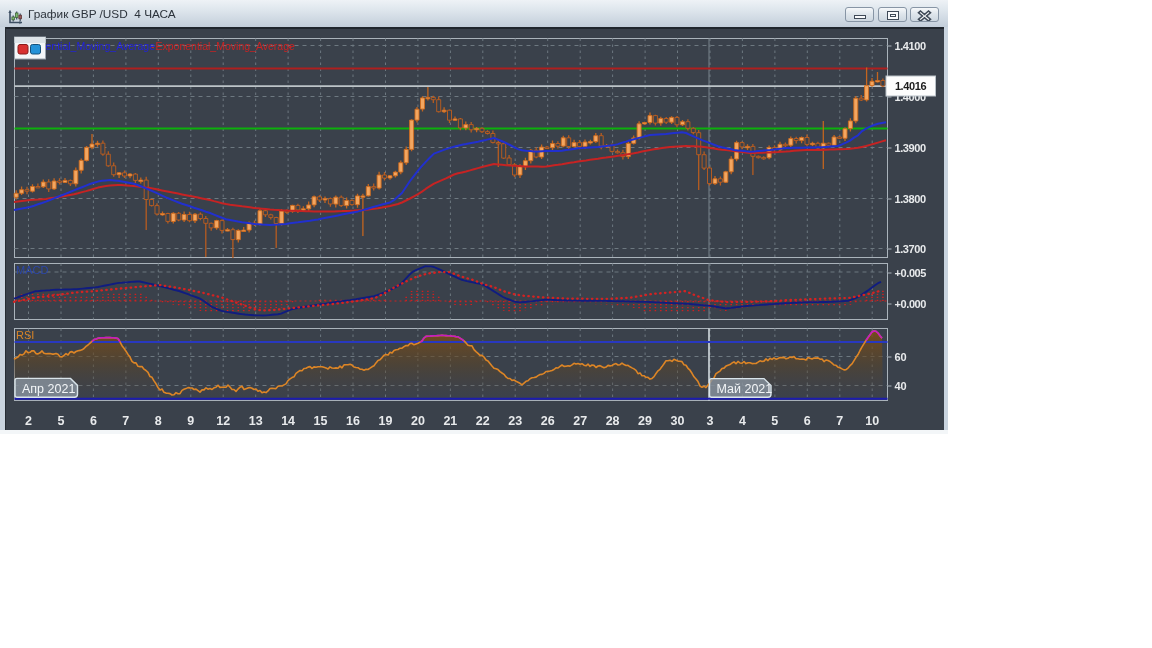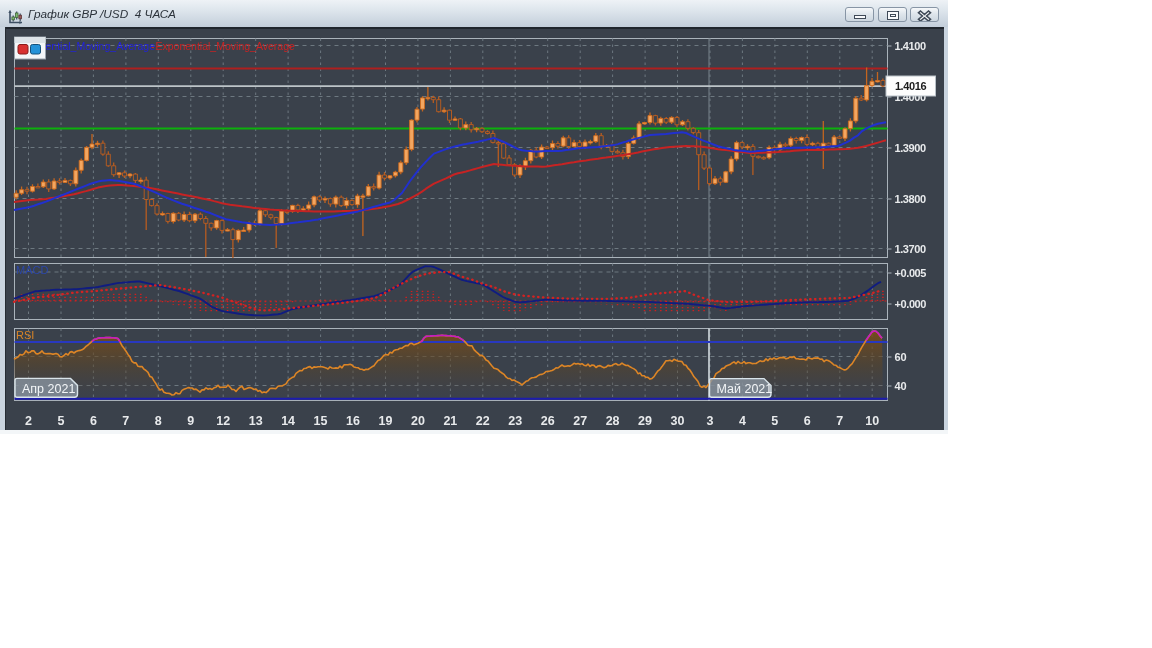--- a/index.html
+++ b/index.html
@@ -1,19 +1,19 @@
 <!DOCTYPE html>
 <html><head><meta charset="utf-8"><style>
 *{margin:0;padding:0;box-sizing:border-box}
 body{width:1152px;height:648px;background:#ffffff;position:relative;overflow:hidden;
 font-family:"Liberation Sans",sans-serif}
 #win{position:absolute;left:0;top:0;width:948px;height:434px;}
 #title{position:absolute;left:0;top:0;width:948px;height:27px;
 background:linear-gradient(#eef2f6,#dde5ec 40%,#c3ceda);}
-#title span{position:absolute;left:28px;top:7px;font-size:11.8px;color:#2c333b;font-style:italic;}
+#title span{position:absolute;left:28px;top:7px;font-size:11.8px;color:#2c333b;}
 #frame{position:absolute;left:0;top:27px;width:948px;height:407px;background:#c9d4df;}
 #botstrip{position:absolute;left:0;top:403px;width:948px;height:4px;background:#f3f6f8;}
 #dark{position:absolute;left:5px;top:0;width:939px;height:403px;background:#3a414b;}
 .b{position:absolute;top:7px;width:29px;height:15px;border:1px solid #8795a5;border-radius:3px;background:linear-gradient(#f6f8fa,#dfe6ec 45%,#cdd7e0);box-sizing:border-box;}
 </style></head>
 <body>
 <div id="win">
  <div id="title">
       <svg width="17" height="17" viewBox="0 0 17 17" style="position:absolute;left:7px;top:8px">
         <path d="M3 2.5V14.5H15" stroke="#3d4f63" stroke-width="1.6" fill="none"></path>

